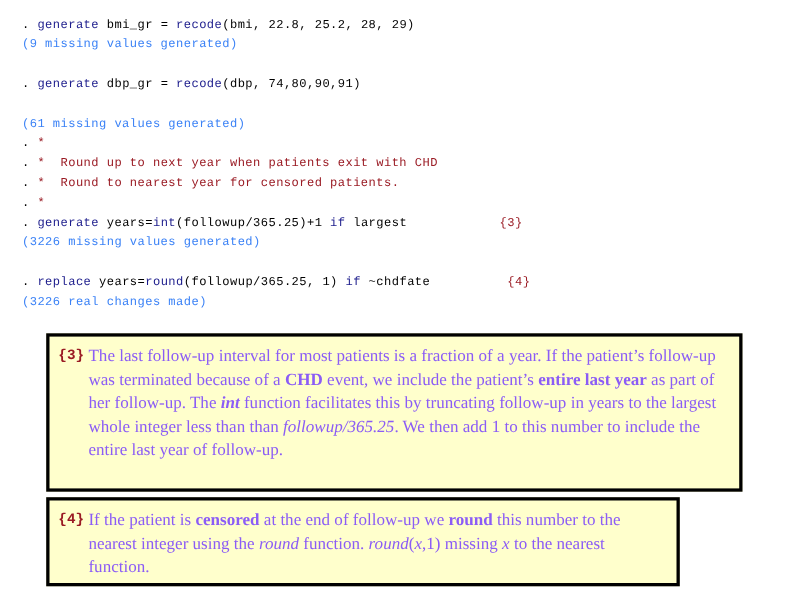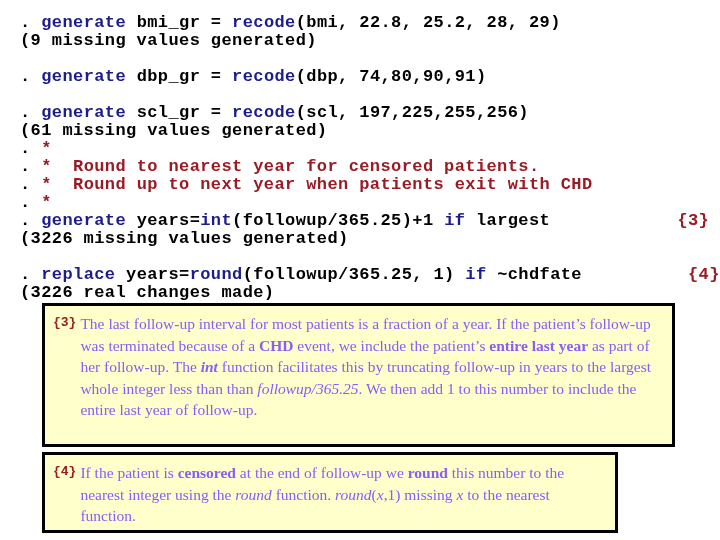--- a/index.html
+++ b/index.html
@@ -17,30 +17,29 @@
 
   
   #console {
     position: absolute;
     left: 20px;
     top: 14px;
     width: 680px;
   }
   .line {
     font-family: "Liberation Mono", "DejaVu Sans Mono", monospace;
-    font-size: 17px;
+    font-size: 11px;
     line-height: 18px;
     white-space: pre;
     color: #000000;
     letter-spacing: 0.4px;
-    font-weight: bold;
   }
   .line.blank { color: transparent; }
   .kw   { color: #1c1c8c; }          
-  .note { color: #000000; }          
+  .note { color: #3b82f6; }          
   .cmt  { color: #9a1b24; }          
   .ref  { color: #9a1b24; }          
   .dot  { color: #000000; }
 
   
   .callout {
     position: absolute;
     background: #ffffcc;
     border: 3px solid #000000;
     box-sizing: border-box;
@@ -74,25 +73,24 @@
 </style>
 </head>
 <body>
 
 <div id="console">
     <div class="line"><span class="dot">. </span><span class="kw">generate</span><span> bmi_gr = </span><span class="kw">recode</span><span>(bmi, 22.8, 25.2, 28, 29)</span></div>
     <div class="line"><span class="note">(9 missing values generated)</span></div>
     <div class="line blank"><span class="blank"> </span></div>
     <div class="line"><span class="dot">. </span><span class="kw">generate</span><span> dbp_gr = </span><span class="kw">recode</span><span>(dbp, 74,80,90,91)</span></div>
     <div class="line blank"><span class="blank"> </span></div>
-    <div class="line"><span class="dot">. </span><span class="kw">generate</span><span> scl_gr = </span><span class="kw">recode</span><span>(scl, 197,225,255,256)</span></div>
     <div class="line"><span class="note">(61 missing values generated)</span></div>
     <div class="line"><span class="dot">. </span><span class="cmt">*</span></div>
+    <div class="line"><span class="dot">. </span><span class="cmt">*  Round up to next year when patients exit with CHD</span></div>
     <div class="line"><span class="dot">. </span><span class="cmt">*  Round to nearest year for censored patients.</span></div>
-    <div class="line"><span class="dot">. </span><span class="cmt">*  Round up to next year when patients exit with CHD</span></div>
     <div class="line"><span class="dot">. </span><span class="cmt">*</span></div>
     <div class="line"><span class="dot">. </span><span class="kw">generate</span><span> years=</span><span class="kw">int</span><span>(followup/365.25)+1 </span><span class="kw">if</span><span> largest</span><span>            </span><span class="ref">{3}</span></div>
     <div class="line"><span class="note">(3226 missing values generated)</span></div>
     <div class="line blank"><span class="blank"> </span></div>
     <div class="line"><span class="dot">. </span><span class="kw">replace</span><span> years=</span><span class="kw">round</span><span>(followup/365.25, 1) </span><span class="kw">if</span><span> ~chdfate</span><span>          </span><span class="ref">{4}</span></div>
     <div class="line"><span class="note">(3226 real changes made)</span></div>
   </div>
 
 <div class="callout" id="callout-3">
   <div class="callout-tag">{3}</div>

